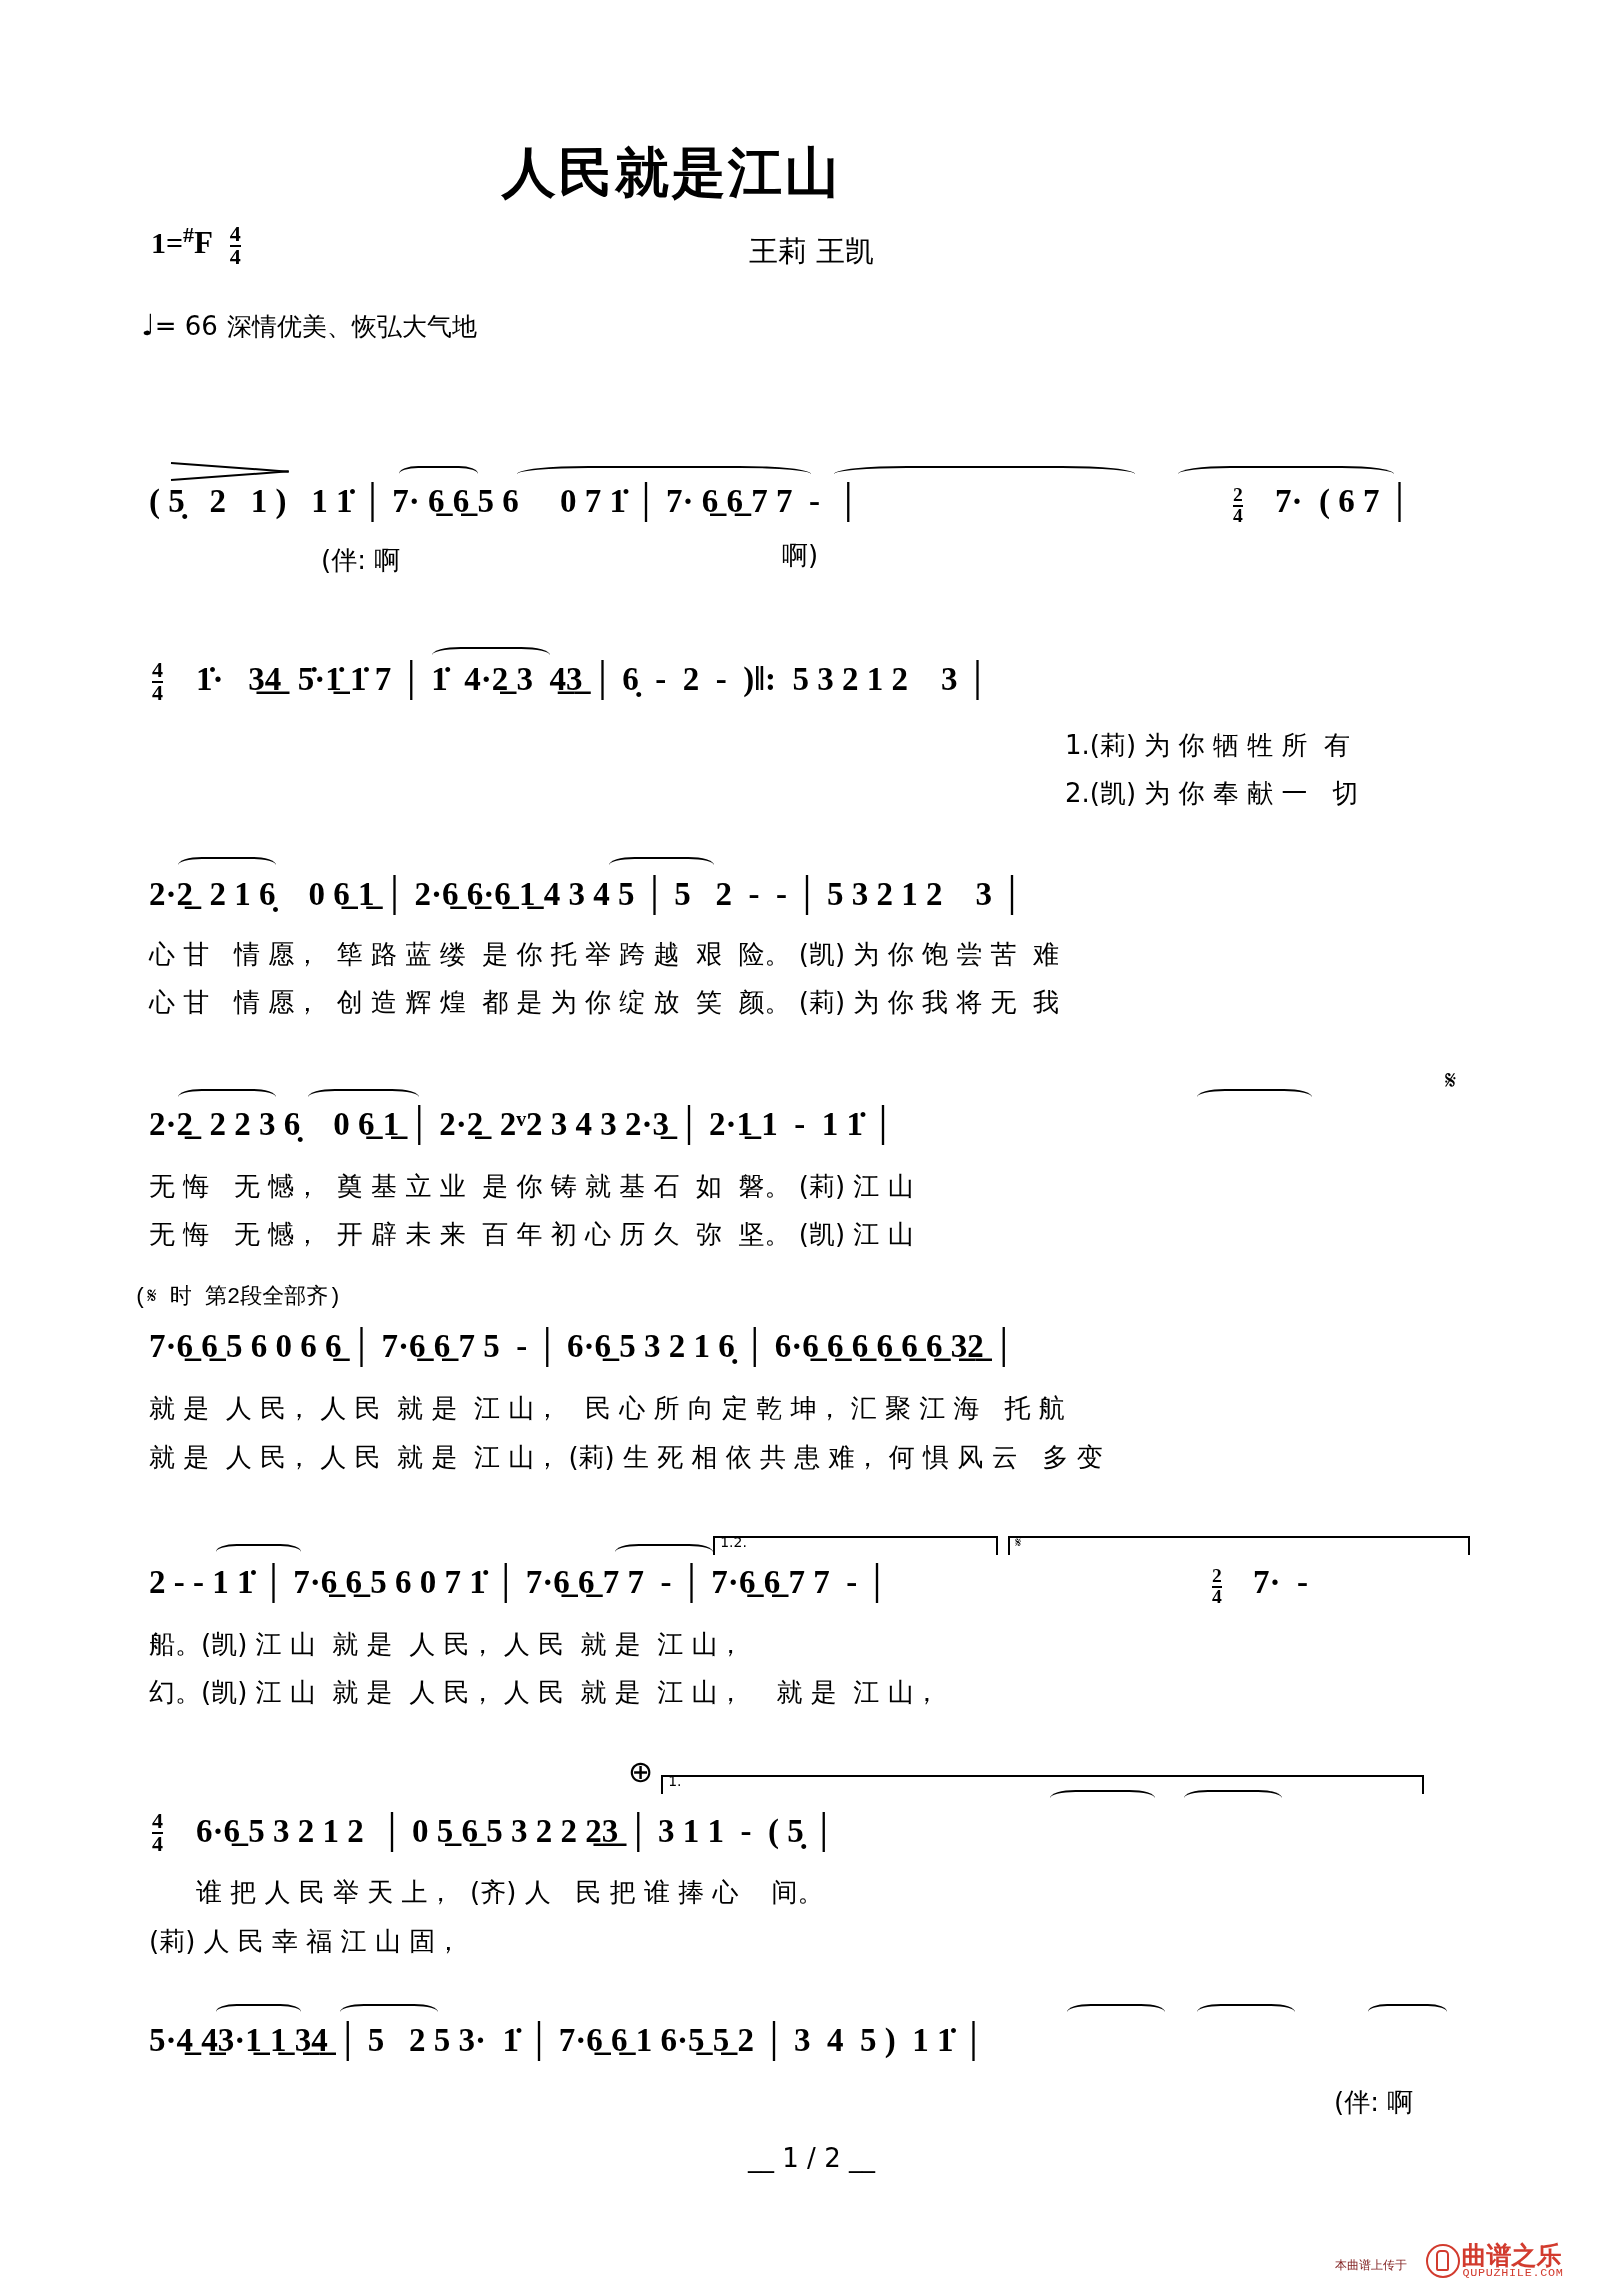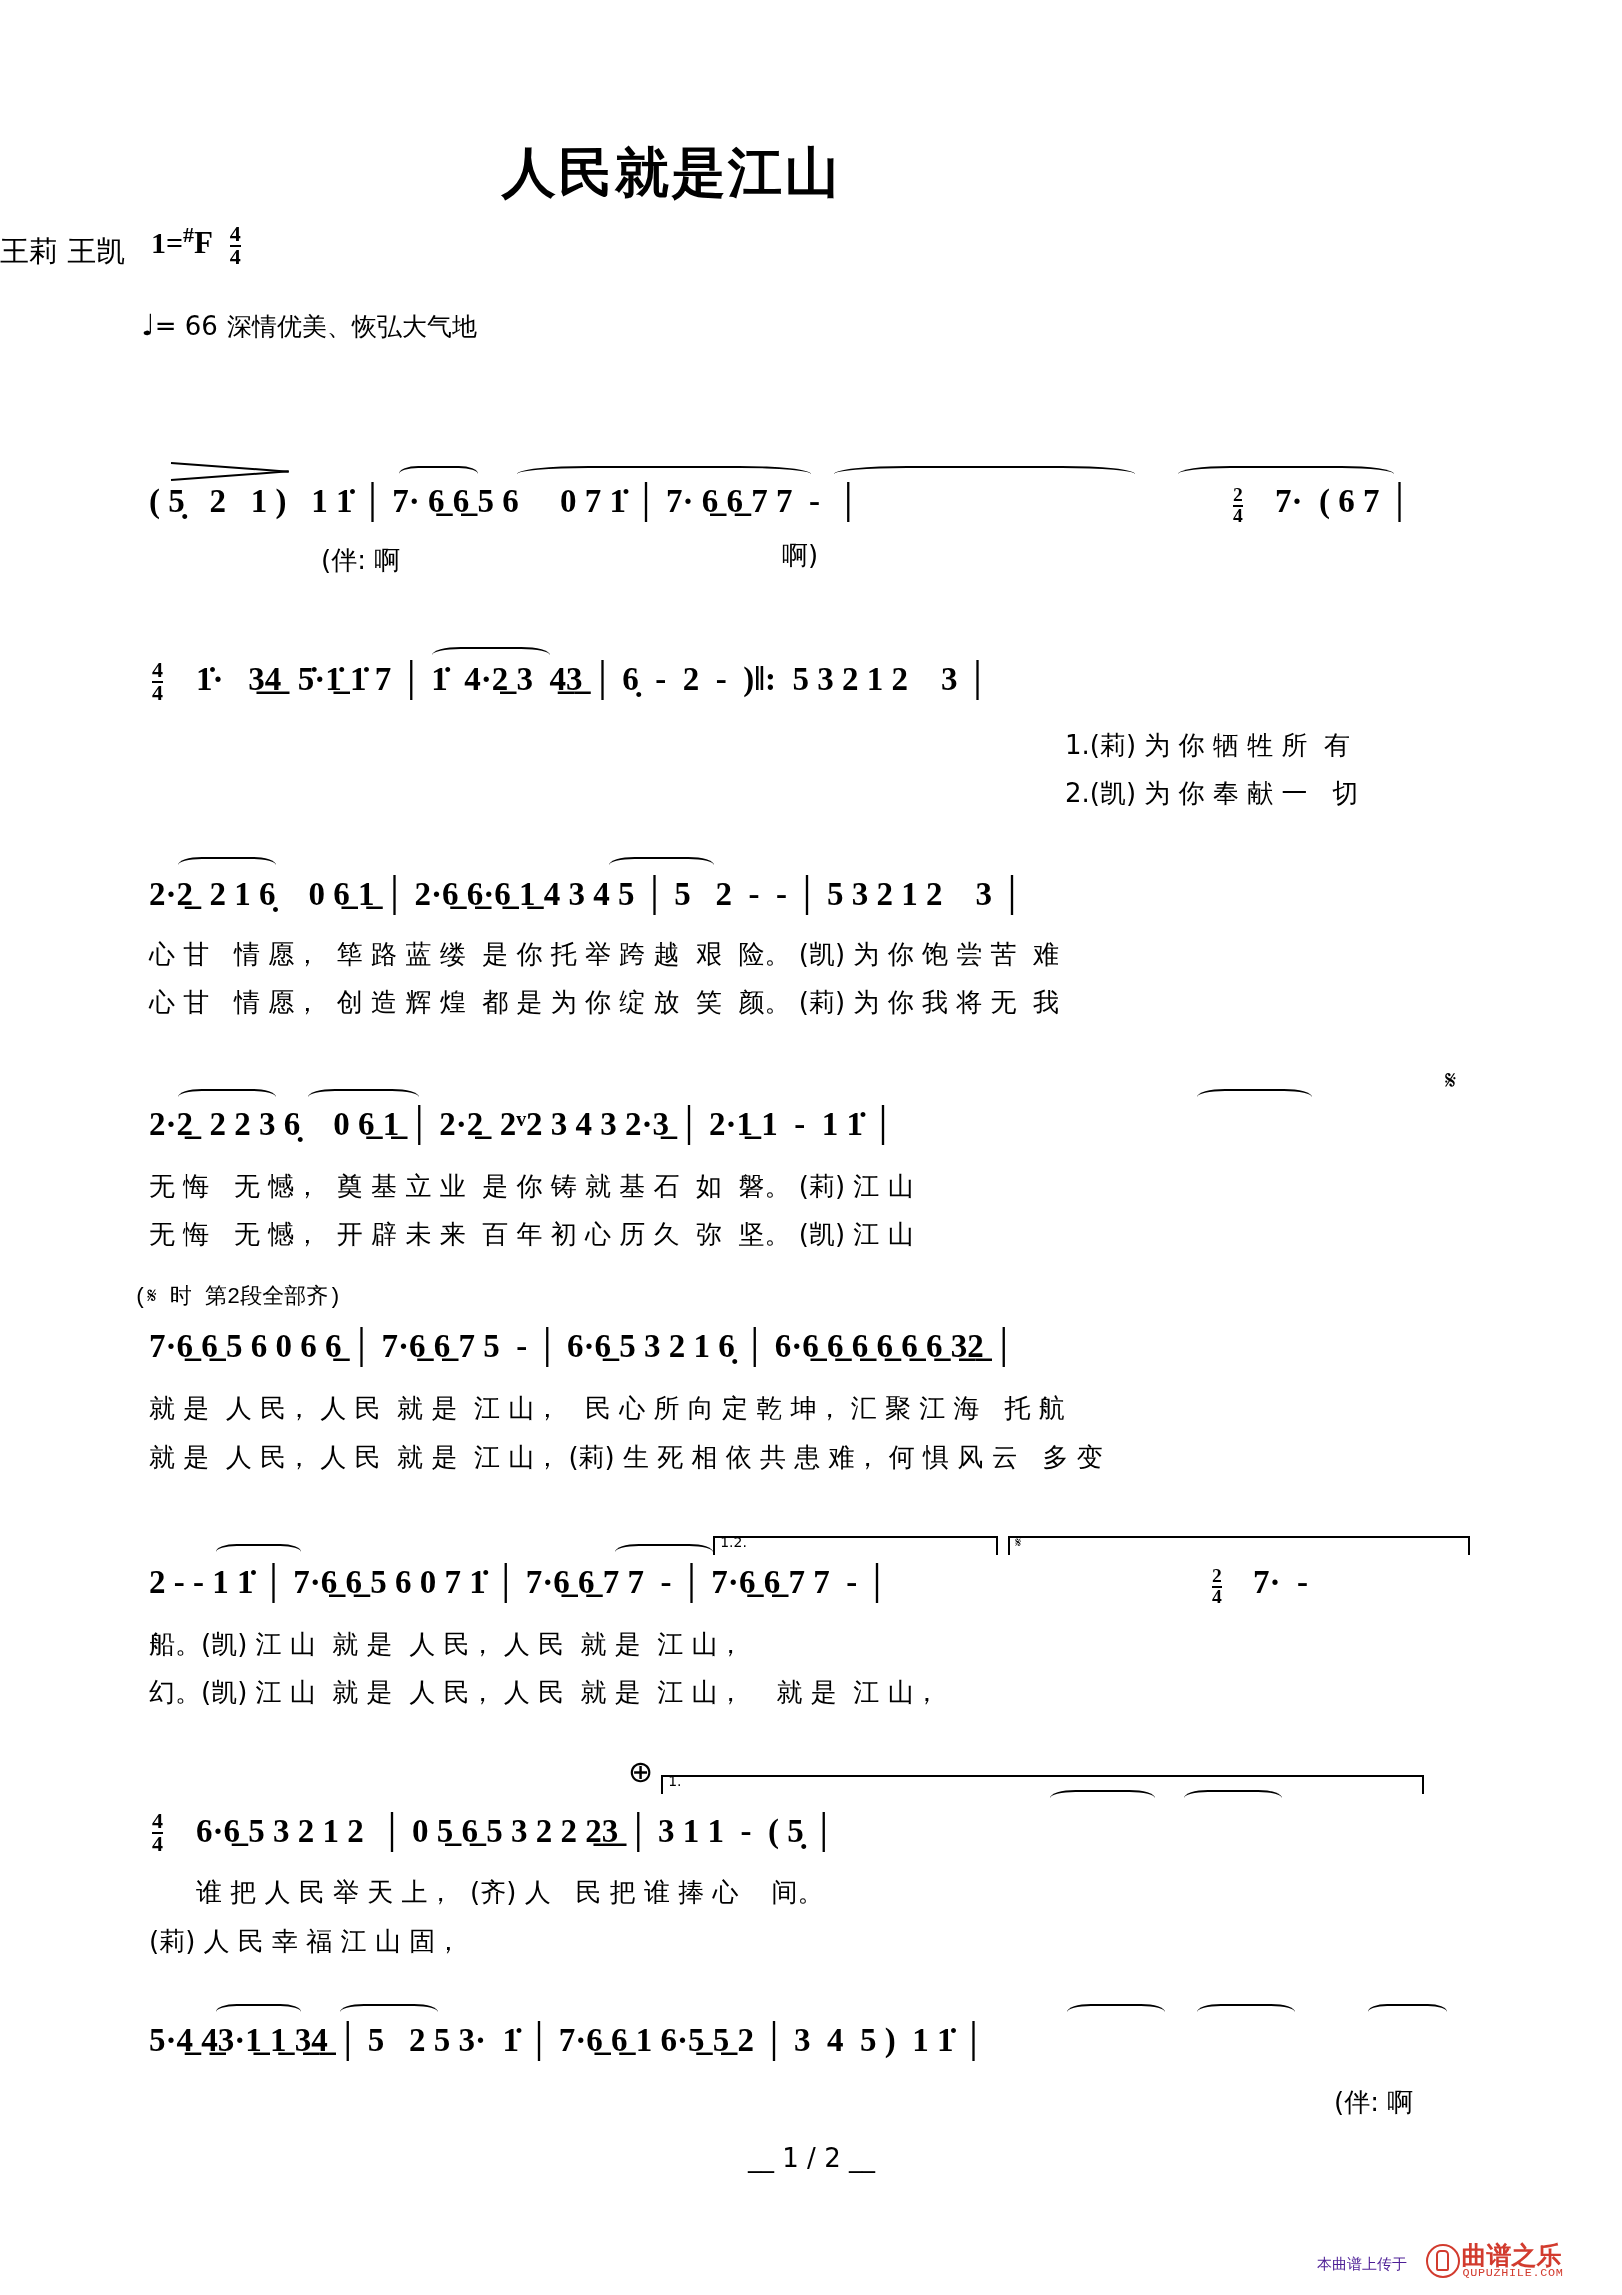--- a/index.html
+++ b/index.html
@@ -17,21 +17,21 @@
   
   .title {
     position:absolute; left:0; top:137px; width:1343px;
     text-align:center;
     font-size:54px; font-weight:bold;
     letter-spacing:2.6px;
     font-family:"DejaVu Sans", sans-serif;
   }
   .subtitle {
     position:absolute; left:0; top:232px; width:1623px;
-    text-align:left;
+    text-align:center;
     font-size:29px;
     font-family:"DejaVu Sans", sans-serif;
   }
   .keysig {
     position:absolute; left:151px; top:222px;
     font-size:30px; font-weight:bold;
     font-family:"Liberation Serif", serif;
   }
   .keysig .sharp { font-size:22px; vertical-align:super; }
   .keysig .bold-f { font-size:31px; font-weight:bold; }
@@ -117,21 +117,21 @@
     position:absolute; font-size:22px; font-family:Liberation Mono, monospace;
   }
 
   .footer-page {
     position:absolute; left:0; top:2143px; width:1623px;
     text-align:center; font-size:26px;
     font-family:"DejaVu Sans", sans-serif;
   }
   .footer-note {
     position:absolute; right:216px; bottom:21px;
-    font-size:15px; font-family:"DejaVu Sans", sans-serif; color:#4c1d95;
+    font-size:12px; font-family:"DejaVu Sans", sans-serif; color:#7f1d1d;
   }
   .stamp {
     position:absolute; right:19.6px; bottom:11.8px;
     width:183px; height:46px;
   }
   .stamp .ring {
     position:absolute; left:5.2px; top:6.5px; width:30px; height:30px;
     border:2.6px solid #d23b2e; border-radius:50%;
   }
   .stamp .ring:after {

